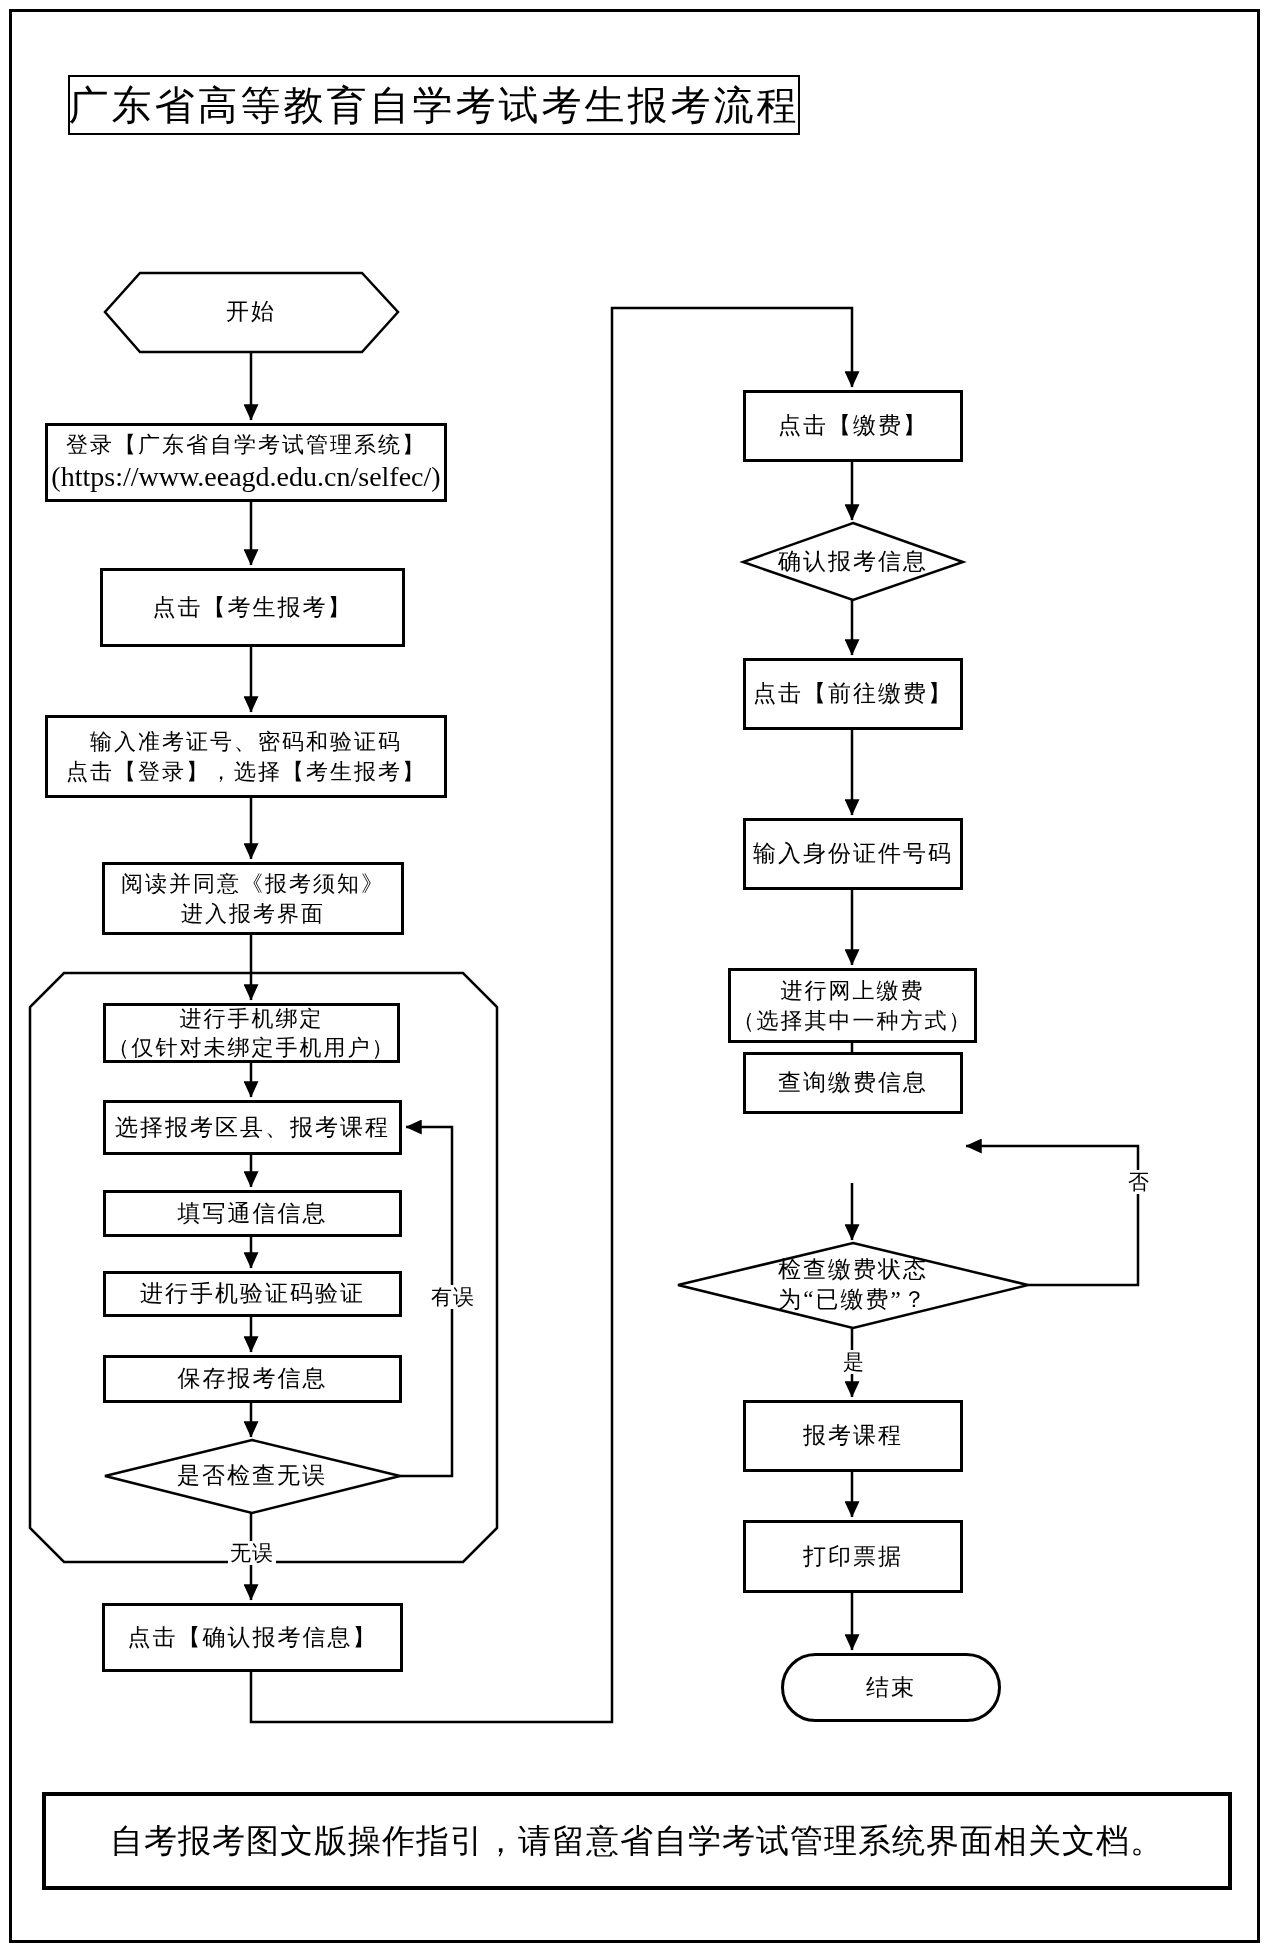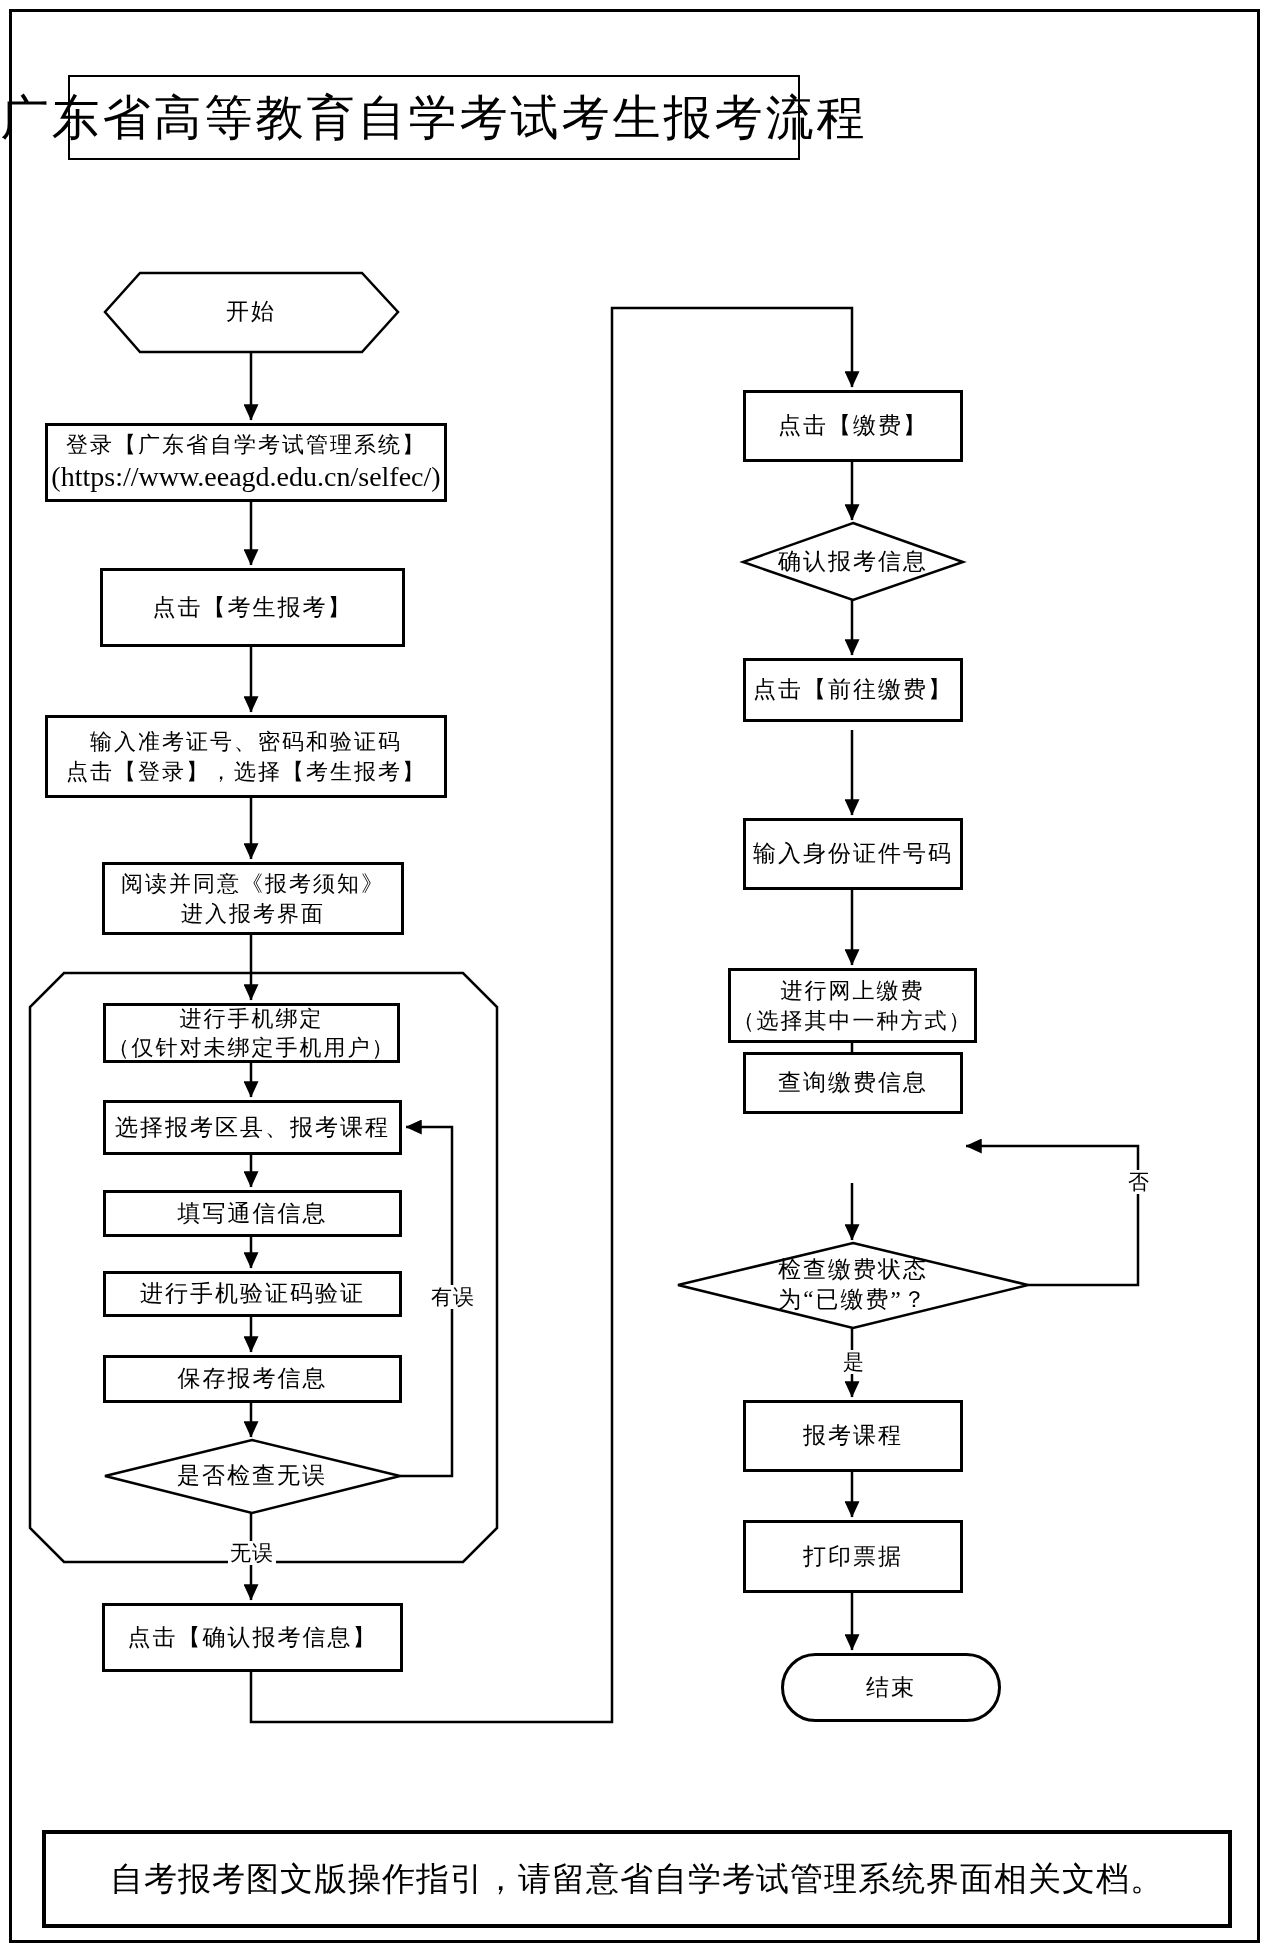--- a/index.html
+++ b/index.html
@@ -1,35 +1,35 @@
 <!DOCTYPE html>
 <html><head>
 <meta charset="utf-8">
 <style>
   html,body{margin:0;padding:0;background:#fff;}
   .canvas{position:relative;width:1269px;height:1952px;background:#fff;color:#000;
     font-family:"Liberation Serif","DejaVu Serif",serif;overflow:hidden;}
   .outer-border{position:absolute;left:9px;top:9px;right:9px;bottom:9px;border:3px solid #000;}
   .shape-layer{position:absolute;left:0;top:0;}
-  .title-box{position:absolute;left:68px;top:75px;width:732px;height:85px;border:2px solid #000;
+  .title-box{position:absolute;left:68px;top:75px;width:732px;height:60px;border:2px solid #000;
     box-sizing:border-box;display:flex;align-items:center;justify-content:center;
-    font-size:48px;letter-spacing:3px;white-space:nowrap;}
+    font-size:40px;letter-spacing:3px;white-space:nowrap;}
   .node{position:absolute;border:3px solid #000;background:#fff;box-sizing:border-box;
     display:flex;flex-direction:column;align-items:center;justify-content:center;
     text-align:center;font-size:23px;line-height:1.38;letter-spacing:2px;}
   .two-line{font-size:22px;line-height:1.32;align-items:center;}
   .url-line{letter-spacing:0;font-size:28px;}
   .freelabel{position:absolute;display:flex;flex-direction:column;align-items:center;justify-content:center;
     text-align:center;font-size:23px;letter-spacing:2px;line-height:1.3;}
   .edge-label{position:absolute;background:#fff;font-size:21px;letter-spacing:1px;
     padding:0 2px;line-height:24px;text-align:center;white-space:nowrap;}
   .stadium{border-radius:35px;}
   .footer-box{position:absolute;left:42px;top:1792px;width:1190px;height:98px;border:4px solid #000;
     box-sizing:border-box;display:flex;align-items:center;justify-content:center;
-    font-size:33px;letter-spacing:1px;white-space:nowrap;margin-top:38px;}
+    font-size:33px;letter-spacing:1px;white-space:nowrap;}
 </style>
 </head>
 <body>
 
 <div class="canvas">
   <div class="outer-border"></div>
 
   <svg class="shape-layer" width="1269" height="1952">
     <defs>
       <marker id="ah" markerWidth="6.5" markerHeight="6" refX="6.3" refY="3" orient="auto">
@@ -109,21 +109,21 @@
   <div class="node" style="left:103px;top:1355px;width:299px;height:48px">保存报考信息</div>
 
   <div class="freelabel" style="left:102px;top:1460px;width:300px;height:32px">是否检查无误</div>
 
   <div class="node" style="left:102px;top:1603px;width:301px;height:69px">点击【确认报考信息】</div>
 
   <div class="node" style="left:743px;top:390px;width:220px;height:72px">点击【缴费】</div>
 
   <div class="freelabel" style="left:743px;top:546px;width:220px;height:32px">确认报考信息</div>
 
-  <div class="node" style="left:743px;top:658px;width:220px;height:64px">点击【前往缴费】</div>
+  <div class="node" style="left:743px;top:658px;width:220px;height:72px">点击【前往缴费】</div>
 
   <div class="node" style="left:743px;top:818px;width:220px;height:72px">输入身份证件号码</div>
 
   <div class="node two-line" style="left:728px;top:968px;width:249px;height:75px">
     <span>进行网上缴费</span>
     <span>（选择其中一种方式）</span>
   </div>
 
   <div class="node" style="left:743px;top:1052px;width:220px;height:62px">查询缴费信息</div>
 

